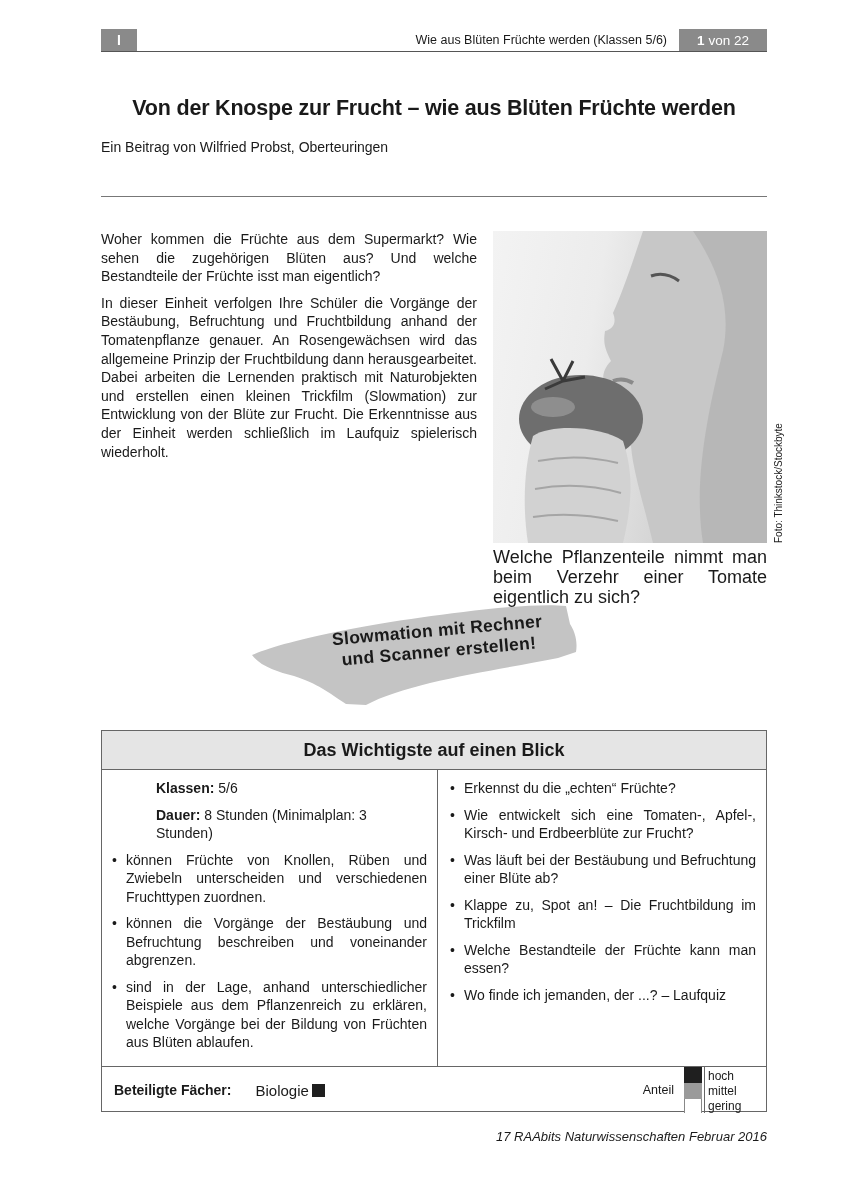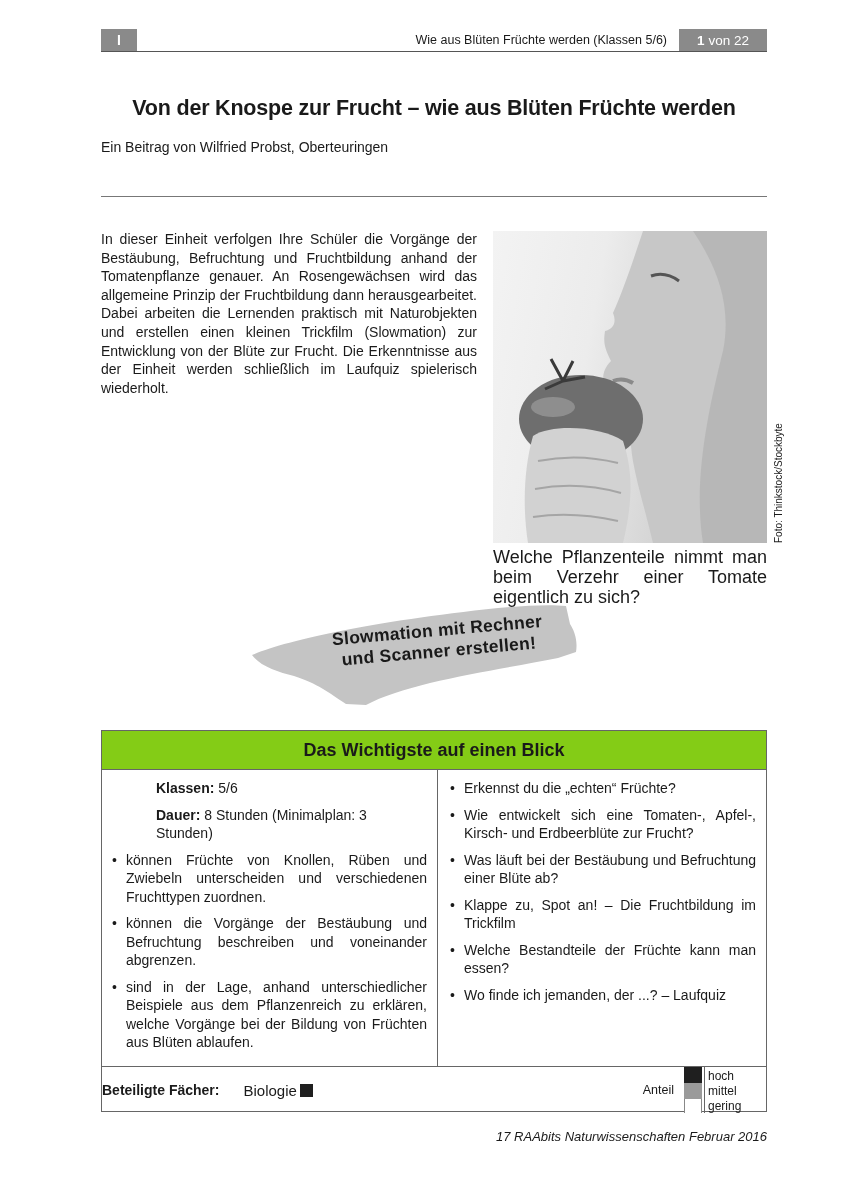--- a/index.html
+++ b/index.html
@@ -38,35 +38,35 @@
 
   
   .banner { position: absolute; left: 248px; top: 600px; width: 330px; height: 110px; }
   .banner-text { position: absolute; left: 308px; top: 620px; width: 260px; text-align: center;
                  font-weight: bold; font-size: 17.5px; line-height: 21px; transform: rotate(-5deg);
                  transform-origin: center; letter-spacing: 0.3px; }
 
   
   .box { position: absolute; left: 101px; top: 730px; width: 666px; height: 382px;
          border: 1px solid #666; box-sizing: border-box; }
-  .box-head { height: 38px; background: #84cc16; border-bottom: 1px solid #666;
+  .box-head { height: 38px; background: #e5e5e5; border-bottom: 1px solid #666;
               display: flex; align-items: center; justify-content: center;
               font-size: 18px; font-weight: bold; }
   .cols { display: flex; height: 296px; border-bottom: 1px solid #666; }
   .col { box-sizing: border-box; padding: 9px 10px 0 10px; font-size: 14px; line-height: 18.5px; }
   .col.left { width: 336px; border-right: 1px solid #666; }
   .col.right { flex: 1; padding-left: 12px; }
   .col .ln { margin-bottom: 8px; padding-left: 44px; }
   .col b { font-weight: bold; }
   .bl { display: flex; margin-bottom: 8px; text-align: justify; }
   .bl .dot { width: 14px; flex: none; }
   .bl .tx { flex: 1; }
 
   .foot { height: 46px; display: flex; align-items: center; position: relative; font-size: 14px; }
-  .foot .lbl { font-weight: bold; margin-left: 0; }
+  .foot .lbl { font-weight: bold; margin-left: 12px; }
   .foot .subj { margin-left: 24px; font-size: 15px; }
   .sq { display: inline-block; width: 13px; height: 13px; background: #1f1f1f; margin-left: 3px; vertical-align: -1px; }
   .anteil { position: absolute; right: 92px; top: 16px; font-size: 12.5px; }
   .legend { position: absolute; left: 580px; top: 0; width: 86px; height: 46px; }
   .legend .sw { position: absolute; left: 2px; width: 18px; }
   .legend .l { position: absolute; left: 26px; font-size: 12px; line-height: 14px; }
 
   .pub { position: absolute; right: 81px; top: 1129px; font-size: 13px; font-style: italic; }
 </style>
 </head>
@@ -79,20 +79,21 @@
     <b>1</b>
     <span>von 22</span>
   </div>
 </div>
 
 <div class="title">Von der Knospe zur Frucht – wie aus Blüten Früchte werden</div>
 <div class="byline">Ein Beitrag von Wilfried Probst, Oberteuringen</div>
 <div class="rule"></div>
 
 <div class="intro">
+  <p>Woher kommen die Früchte aus dem Supermarkt? Wie sehen die zugehörigen Blüten aus? Und welche Bestandteile der Früchte isst man eigentlich?</p>
   <p>In dieser Einheit verfolgen Ihre Schüler die Vorgänge der Bestäubung, Befruchtung und Fruchtbildung anhand der Tomatenpflanze genauer. An Rosengewächsen wird das allgemeine Prinzip der Fruchtbildung dann herausgearbeitet. Dabei arbeiten die Lernenden praktisch mit Naturobjekten und erstellen einen kleinen Trickfilm (Slowmation) zur Entwicklung von der Blüte zur Frucht. Die Erkenntnisse aus der Einheit werden schließlich im Laufquiz spielerisch wiederholt.</p>
 </div>
 
 <div class="photo">
   <svg width="274" height="312" viewBox="0 0 274 312">
 
     <path d="M150 0 L274 0 L274 312 L160 312 C150 270 140 240 138 215 C125 205 118 195 122 183 C112 178 110 168 116 160 C108 152 108 140 118 130 C112 118 110 112 112 100 C120 98 124 92 120 82 C130 60 140 30 150 0 Z" fill="#c7c7c7"></path>
     <path d="M200 0 L274 0 L274 312 L210 312 C200 250 215 180 230 120 C240 70 220 30 200 0 Z" fill="#b0b0b0" opacity="0.7"></path>
 
     <path d="M158 45 Q172 40 186 50" stroke="#555" stroke-width="3" fill="none"></path>

